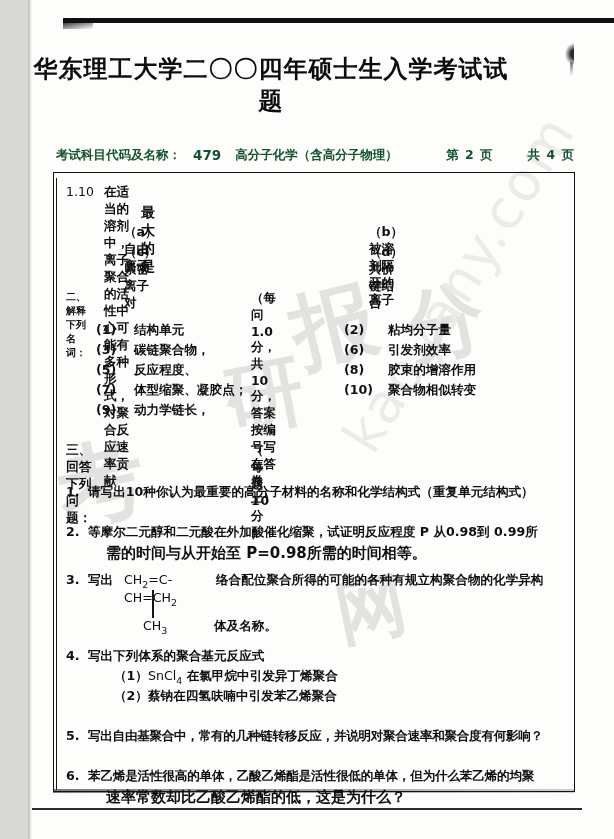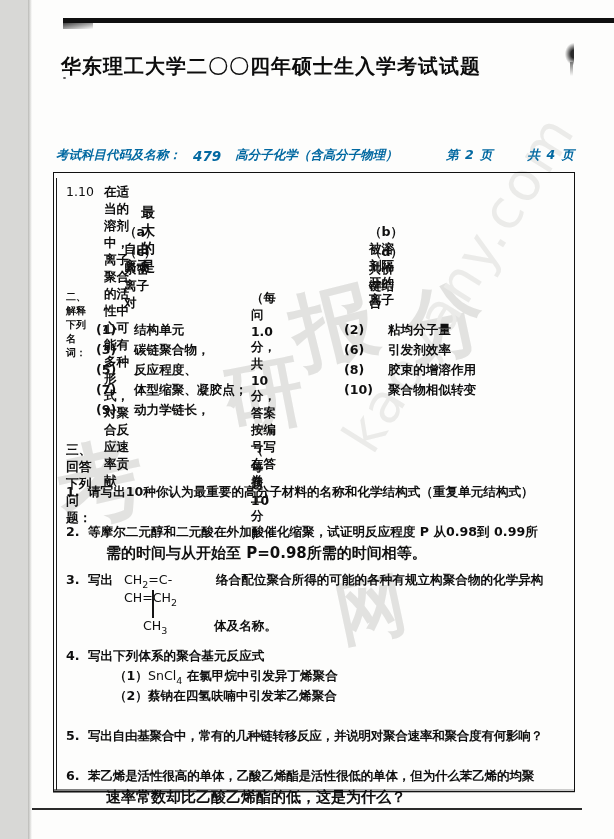--- a/index.html
+++ b/index.html
@@ -111,21 +111,21 @@
     user-select: none;
   }
 
   
   .doc-title {
     position: absolute;
     left: 28px;
     top: 53px;
     width: 486px;
     text-align: center;
-    font-size: 20px;
+    font-size: 24px;
     font-weight: bold;
     letter-spacing: 1px;
     color: #0d0d0d;
     font-family: "DejaVu Serif", "Liberation Serif", serif;
   }
   .doc-subtitle {
     position: absolute;
     left: 28px;
     top: 107px;
     width: 586px;
@@ -134,25 +134,24 @@
     font-weight: bold;
     color: #131313;
     letter-spacing: 0.5px;
   }
   .meta-row {
     position: absolute;
     left: 56px;
     top: 147px;
     width: 519px;
     display: flex;
-    align-items: flex-end;
+    align-items: flex-start;
     font-size: 12.5px;
     font-weight: bold;
-    color: #0369a1;
-    font-style: italic;
+    color: #14532d;
   }
   .meta-label { letter-spacing: 0px; }
   .meta-code { margin-left: 12px; font-size: 13.5px; }
   .meta-subject { margin-left: 14px; }
   .meta-pages { margin-left: auto; display: flex; }
   .meta-pg { letter-spacing: 1px; }
   .meta-tot { margin-left: 34px; letter-spacing: 1px; }
 
   
   .content-box {

